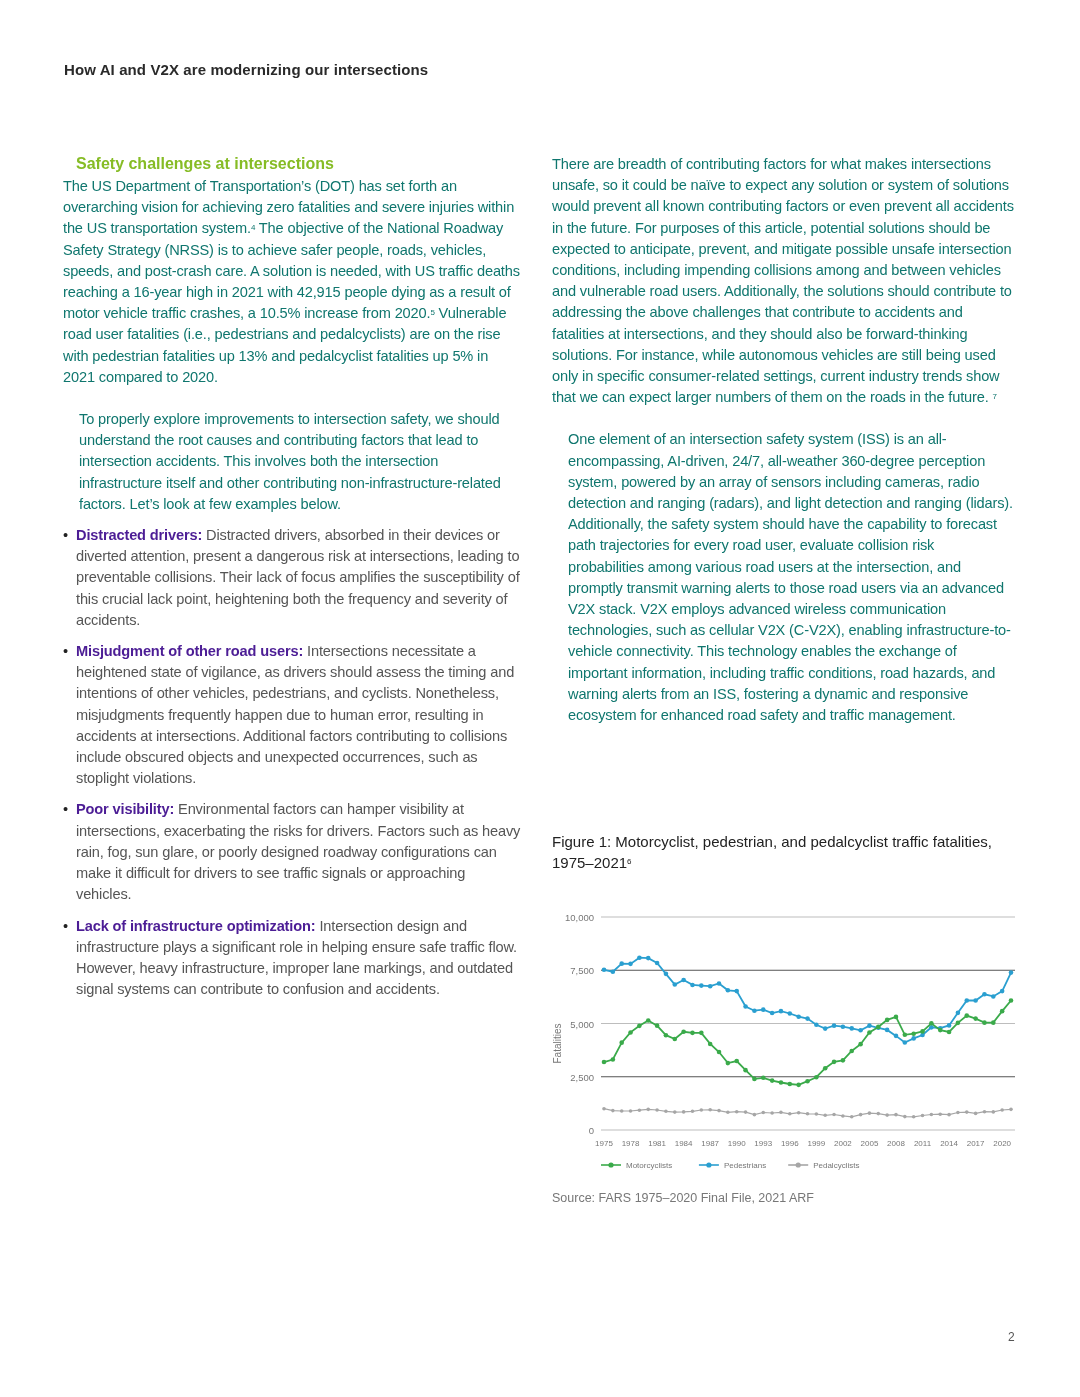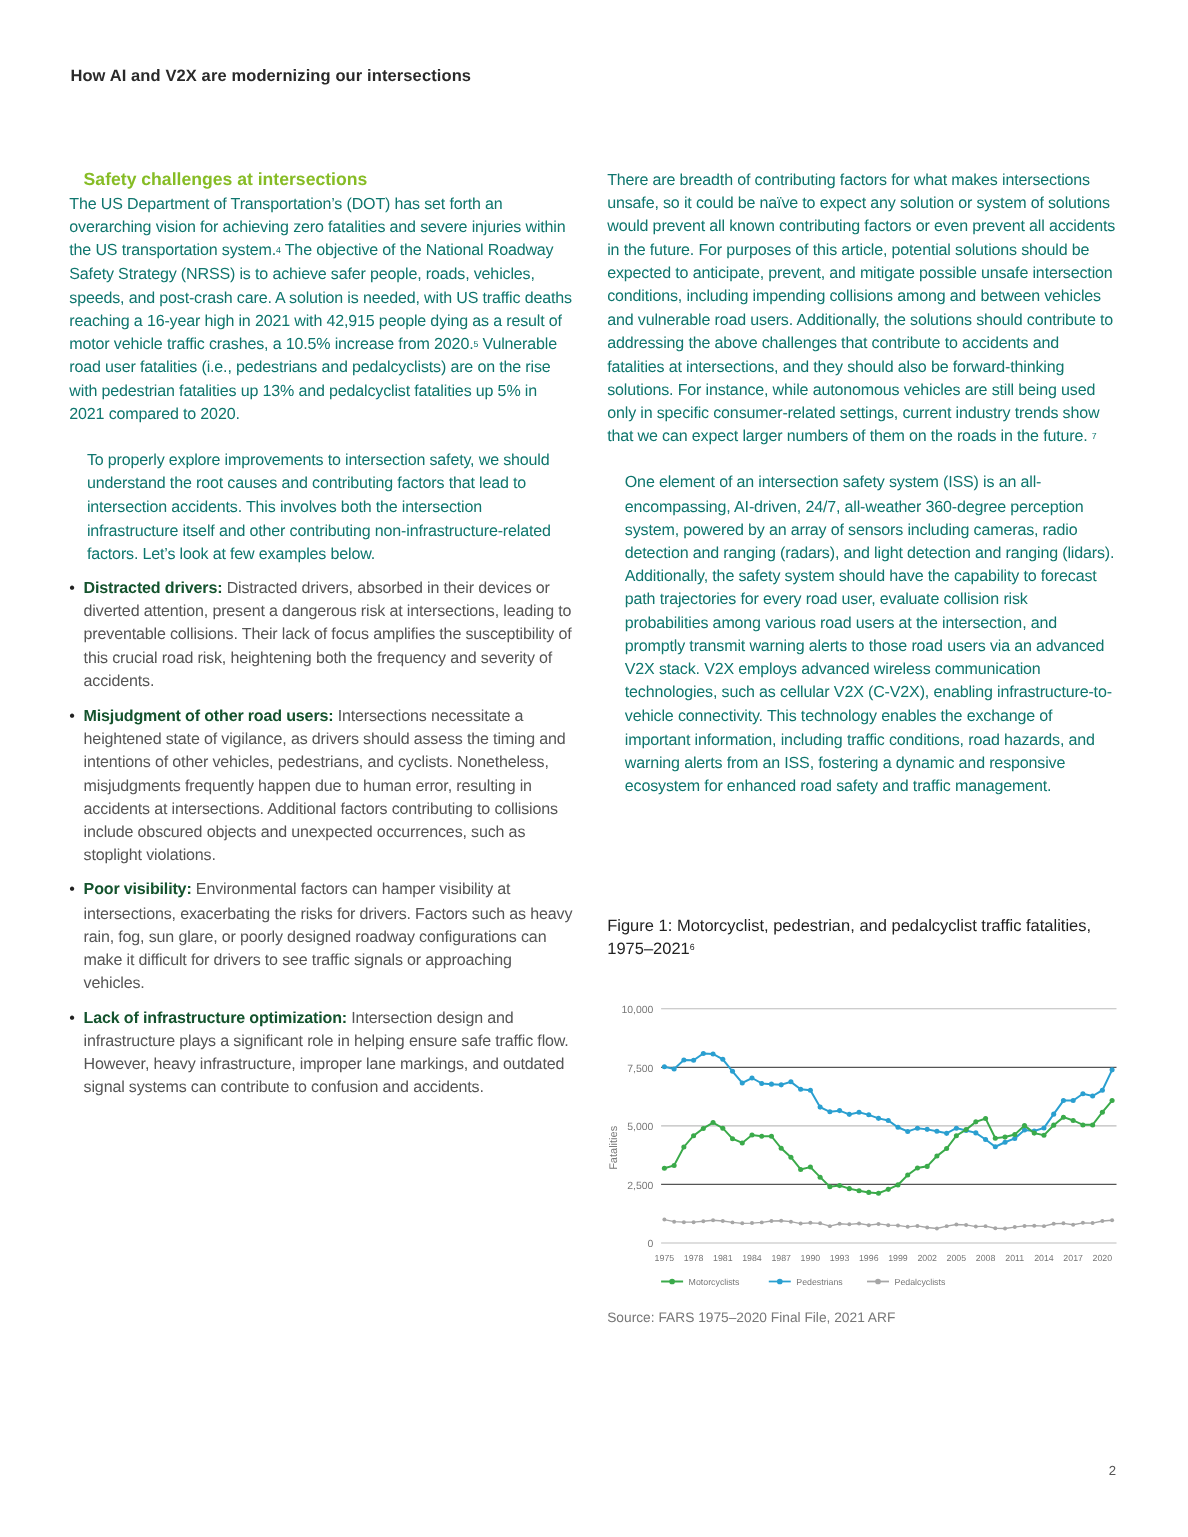--- a/index.html
+++ b/index.html
@@ -9,37 +9,37 @@
   .col { position:absolute; top:154px; width:460px; }
   .col-left { left:63px; }
   .col-right { left:552px; width:462px; }
   h2.section { margin:0 0 2px 13px; font-size:16px; font-weight:bold; color:#86bc25; line-height:20px; }
   p.body { margin:0; font-size:14.6px; line-height:21.2px; color:#0f766e; letter-spacing:-0.15px; }
   p.gap { margin-top:21px;margin-left:16px; }
   sup { font-size:8px; vertical-align:top; position:relative; top:-1px; }
   ul.bullets { list-style:none; margin:10px 0 0 0; padding:0; }
   ul.bullets li { position:relative; padding-left:13px; font-size:14.6px; line-height:21.2px; color:#555; margin-bottom:10px; letter-spacing:-0.15px; }
   ul.bullets li .dot { position:absolute; left:0; top:0; color:#222; }
-  ul.bullets li b { color:#14532d; }
+  ul.bullets li b { color:#4c1d95; }
   .fig-title { position:absolute; left:552px; top:831px; width:460px; font-size:15px; font-weight:normal; color:#222; line-height:21px; }
   .chart { position:absolute; left:548px; top:900px; width:480px; height:280px; }
   .source { position:absolute; left:552px; top:1191px; font-size:12.5px; color:#777; }
   .page-num { position:absolute; left:1008px; top:1330px; font-size:12px; color:#555; }
 </style>
 </head>
 <body>
 
 <div class="running-head">How AI and V2X are modernizing our intersections</div>
 
 <div class="col col-left">
   <h2 class="section">Safety challenges at intersections</h2>
   <p class="body"><span>The US Department of Transportation’s (DOT) has set forth an overarching vision for achieving zero fatalities and severe injuries within the US transportation system.</span><sup>4</sup><span> The objective of the National Roadway Safety Strategy (NRSS) is to achieve safer people, roads, vehicles, speeds, and post-crash care. A solution is needed, with US traffic deaths reaching a 16-year high in 2021 with 42,915 people dying as a result of motor vehicle traffic crashes, a 10.5% increase from 2020.</span><sup>5</sup><span> Vulnerable road user fatalities (i.e., pedestrians and pedalcyclists) are on the rise with pedestrian fatalities up 13% and pedalcyclist fatalities up 5% in 2021 compared to 2020.</span></p>
   <p class="body gap">To properly explore improvements to intersection safety, we should understand the root causes and contributing factors that lead to intersection accidents. This involves both the intersection infrastructure itself and other contributing non-infrastructure-related factors. Let’s look at few examples below.</p>
   <ul class="bullets">
-    <li><span class="dot">•</span><b>Distracted drivers:</b><span> Distracted drivers, absorbed in their devices or diverted attention, present a dangerous risk at intersections, leading to preventable collisions. Their lack of focus amplifies the susceptibility of this crucial road risk, heightening both the frequency and severity of accidents.</span></li>
+    <li><span class="dot">•</span><b>Distracted drivers:</b><span> Distracted drivers, absorbed in their devices or diverted attention, present a dangerous risk at intersections, leading to preventable collisions. Their lack of focus amplifies the susceptibility of this crucial lack point, heightening both the frequency and severity of accidents.</span></li>
     <li><span class="dot">•</span><b>Misjudgment of other road users:</b><span> Intersections necessitate a heightened state of vigilance, as drivers should assess the timing and intentions of other vehicles, pedestrians, and cyclists. Nonetheless, misjudgments frequently happen due to human error, resulting in accidents at intersections. Additional factors contributing to collisions include obscured objects and unexpected occurrences, such as stoplight violations.</span></li>
     <li><span class="dot">•</span><b>Poor visibility:</b><span> Environmental factors can hamper visibility at intersections, exacerbating the risks for drivers. Factors such as heavy rain, fog, sun glare, or poorly designed roadway configurations can make it difficult for drivers to see traffic signals or approaching vehicles.</span></li>
     <li><span class="dot">•</span><b>Lack of infrastructure optimization:</b><span> Intersection design and infrastructure plays a significant role in helping ensure safe traffic flow. However, heavy infrastructure, improper lane markings, and outdated signal systems can contribute to confusion and accidents.</span></li>
   </ul>
 </div>
 
 <div class="col col-right">
   <p class="body"><span>There are breadth of contributing factors for what makes intersections unsafe, so it could be naïve to expect any solution or system of solutions would prevent all known contributing factors or even prevent all accidents in the future. For purposes of this article, potential solutions should be expected to anticipate, prevent, and mitigate possible unsafe intersection conditions, including impending collisions among and between vehicles and vulnerable road users. Additionally, the solutions should contribute to addressing the above challenges that contribute to accidents and fatalities at intersections, and they should also be forward-thinking solutions. For instance, while autonomous vehicles are still being used only in specific consumer-related settings, current industry trends show that we can expect larger numbers of them on the roads in the future. </span><sup>7</sup></p>
   <p class="body gap">One element of an intersection safety system (ISS) is an all-encompassing, AI-driven, 24/7, all-weather 360-degree perception system, powered by an array of sensors including cameras, radio detection and ranging (radars), and light detection and ranging (lidars). Additionally, the safety system should have the capability to forecast path trajectories for every road user, evaluate collision risk probabilities among various road users at the intersection, and promptly transmit warning alerts to those road users via an advanced V2X stack. V2X employs advanced wireless communication technologies, such as cellular V2X (C-V2X), enabling infrastructure-to-vehicle connectivity. This technology enables the exchange of important information, including traffic conditions, road hazards, and warning alerts from an ISS, fostering a dynamic and responsive ecosystem for enhanced road safety and traffic management.</p>
 </div>

